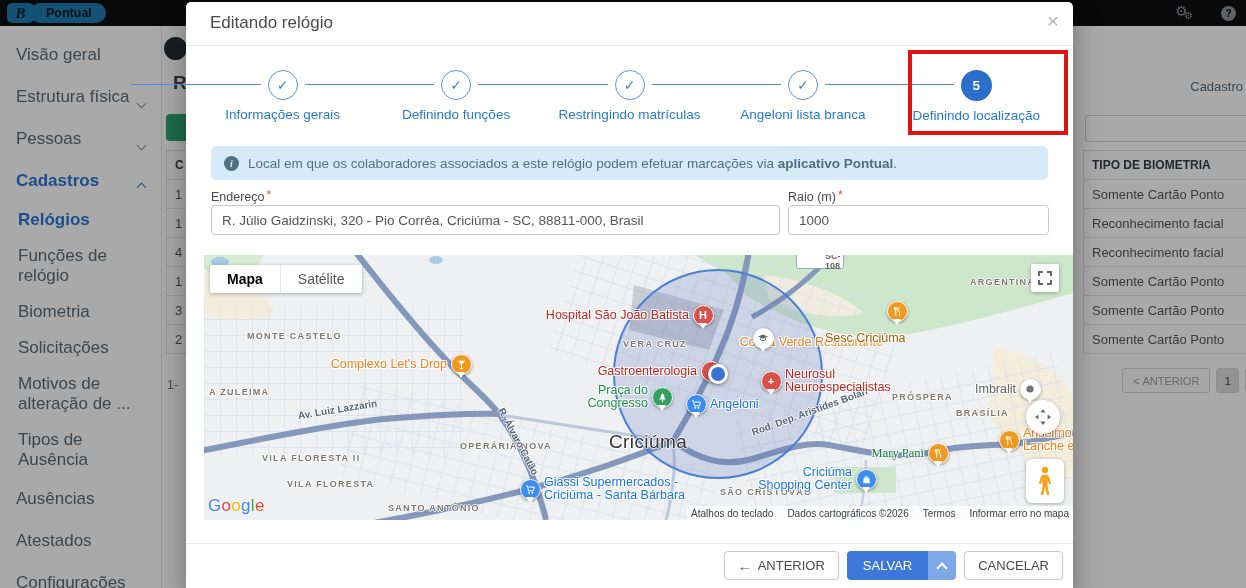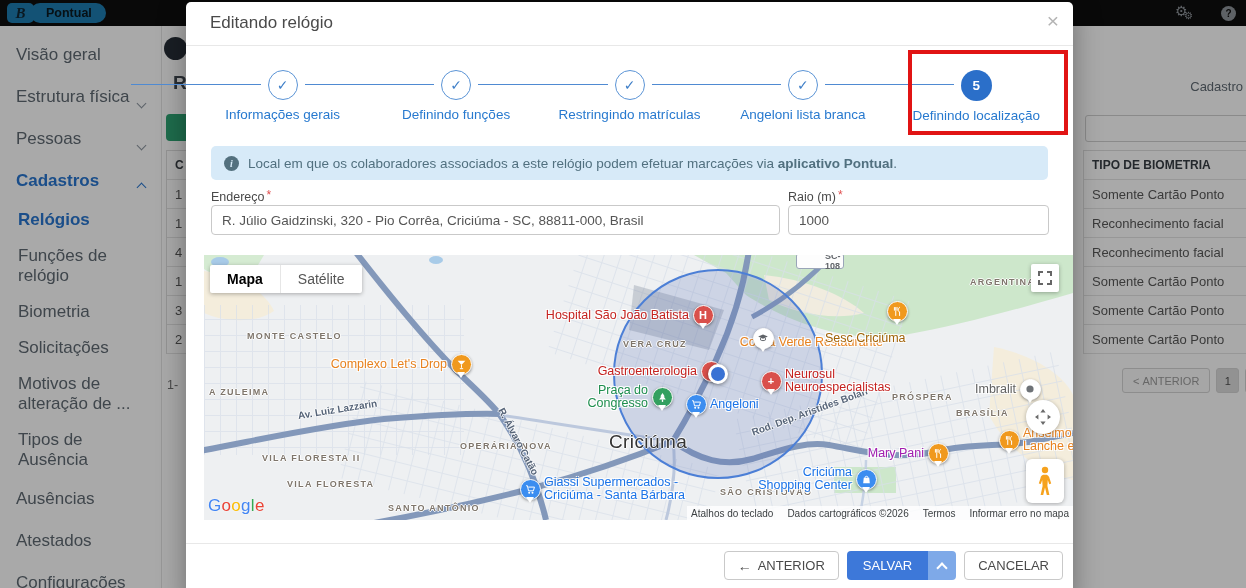--- a/index.html
+++ b/index.html
@@ -388,21 +388,21 @@
             <path d="M1.5 1.5h7L5 5.5Z" fill="#fff"></path>
             <path d="M5 5.5V8M3.5 8.8h3" stroke="#fff" stroke-width=".9"></path>
           </svg>
         </div>
         <div class="poi-label" style="color: rgb(232, 130, 30); top: 102.5px; right: 626px; text-align: right;">Complexo Let's Drop</div>
         <div class="poi" style="left: 723.5px; top: 187.5px; background: rgb(240, 153, 30);">
           <svg width="11" height="11" viewBox="0 0 10 10">
             <path d="M2.2 1v3.2M3.4 1v3.2M4.6 1v3.2M3.4 4.2V9M7.2 1c-.9.4-1.5 1.6-1.5 2.9 0 .9.5 1.4 1.2 1.4V9" stroke="#fff" stroke-width=".9" fill="none"></path>
           </svg>
         </div>
-        <div class="poi-label" style="color: #a21caf; top: 191.5px; right: 149px; text-align: right;">Mary Pani</div>
+        <div class="poi-label" style="color: #15803d; top: 191.5px; right: 149px; text-align: right; font-family: Liberation Serif, serif;">Mary Pani</div>
         <div class="poi" style="left: 794.5px; top: 174.5px; background: rgb(240, 153, 30);">
           <svg width="11" height="11" viewBox="0 0 10 10">
             <path d="M2.2 1v3.2M3.4 1v3.2M4.6 1v3.2M3.4 4.2V9M7.2 1c-.9.4-1.5 1.6-1.5 2.9 0 .9.5 1.4 1.2 1.4V9" stroke="#fff" stroke-width=".9" fill="none"></path>
           </svg>
         </div>
         <div class="poi-label" style="color: rgb(232, 130, 30); top: 172px; left: 819px;">Anselmo Lan<br>Lanche em C</div>
         <div class="poi" style="left: 651.5px; top: 213.5px; background: rgb(59, 141, 240);">
           <svg width="11" height="11" viewBox="0 0 10 10">
             <path d="M2.5 3.5h5l.5 5h-6Z" fill="#fff"></path>
             <path d="M3.6 3.5a1.4 1.4 0 0 1 2.8 0" stroke="#fff" stroke-width=".9" fill="none"></path>

